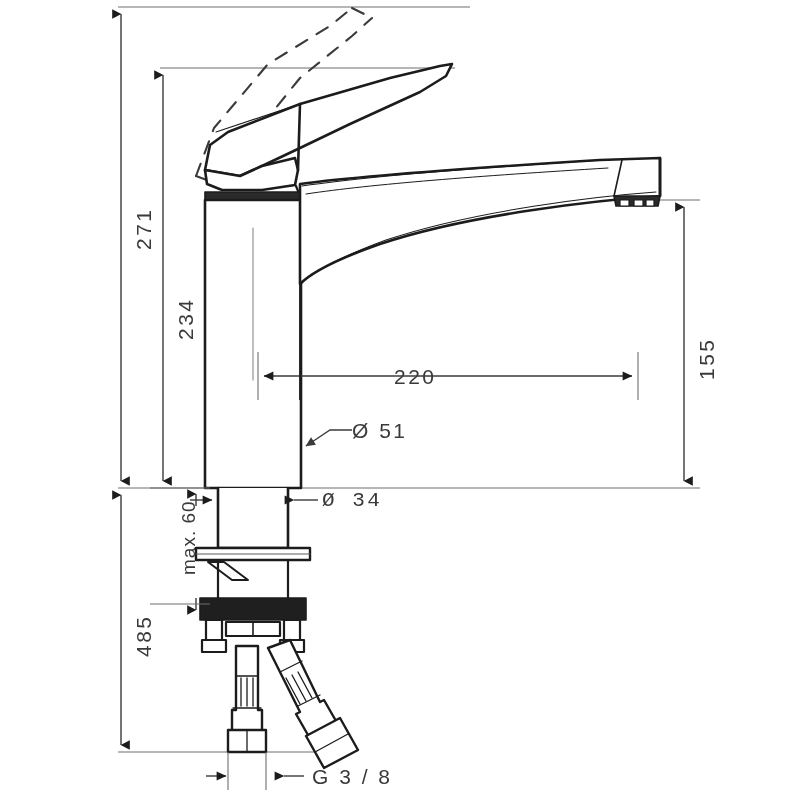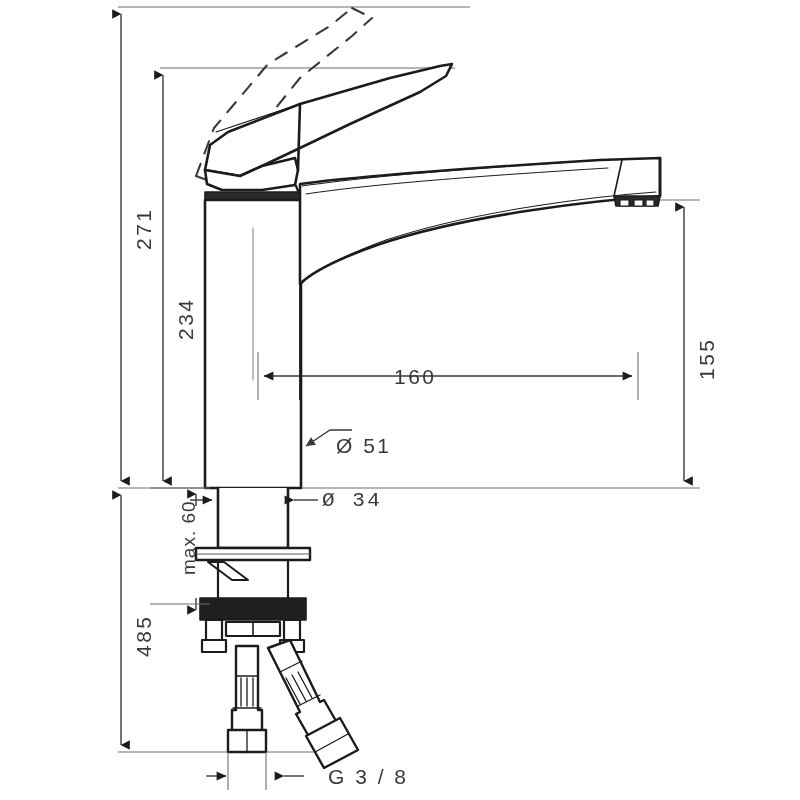--- a/index.html
+++ b/index.html
@@ -173,21 +173,21 @@
 <div class="dimtext vert" style="left:132px;top:250px;transform:rotate(-90deg);">271</div>
 
 <div class="dimtext vert" style="left:174px;top:340px;transform:rotate(-90deg);">234</div>
 
 <div class="dimtext vert" style="left:132px;top:657px;transform:rotate(-90deg);">485</div>
 
 <div class="dimtext vert" style="left:695px;top:380px;transform:rotate(-90deg);">155</div>
 
 <div class="dimtext vert" style="left:178px;top:575px;transform:rotate(-90deg);font-size:19px;letter-spacing:1px;">max. 60</div>
 
-<div class="dimtext" style="left:394px;top:365px;">160</div>
+<div class="dimtext" style="left:394px;top:365px;">220</div>
 
-<div class="dimtext" style="left:336px;top:419px;margin-top:15px;">Ø 51</div>
+<div class="dimtext" style="left:352px;top:419px;">Ø 51</div>
 
 <div class="dimtext" style="left:322px;top:489px;font-family:Liberation Mono, monospace;">Ø 34</div>
 
-<div class="dimtext" style="left:328px;top:765px;">G 3 / 8</div>
+<div class="dimtext" style="left:312px;top:765px;">G 3 / 8</div>
 
 </div>
 
 </body></html>

